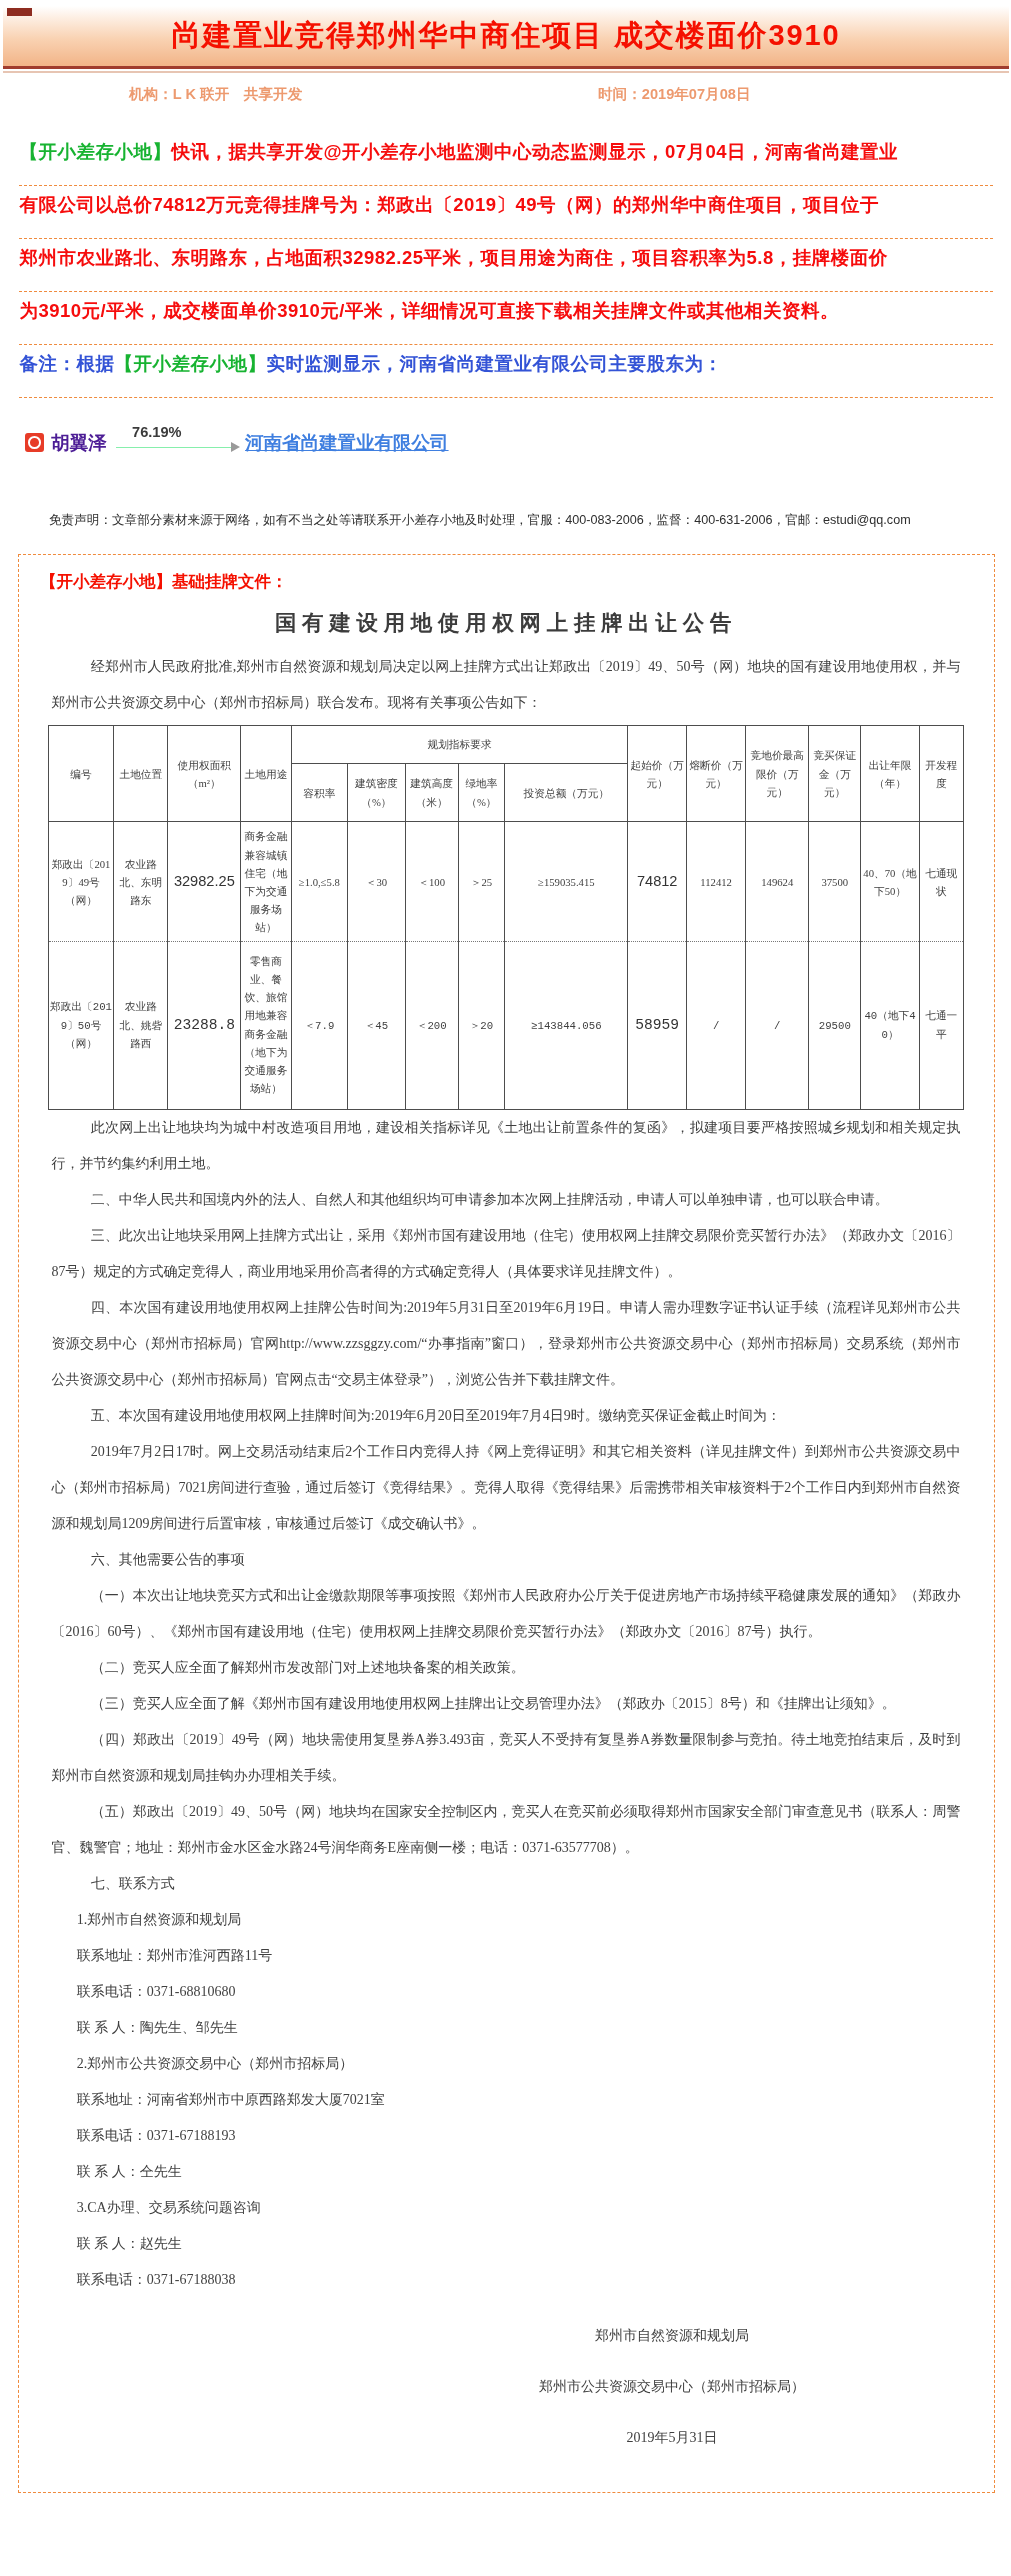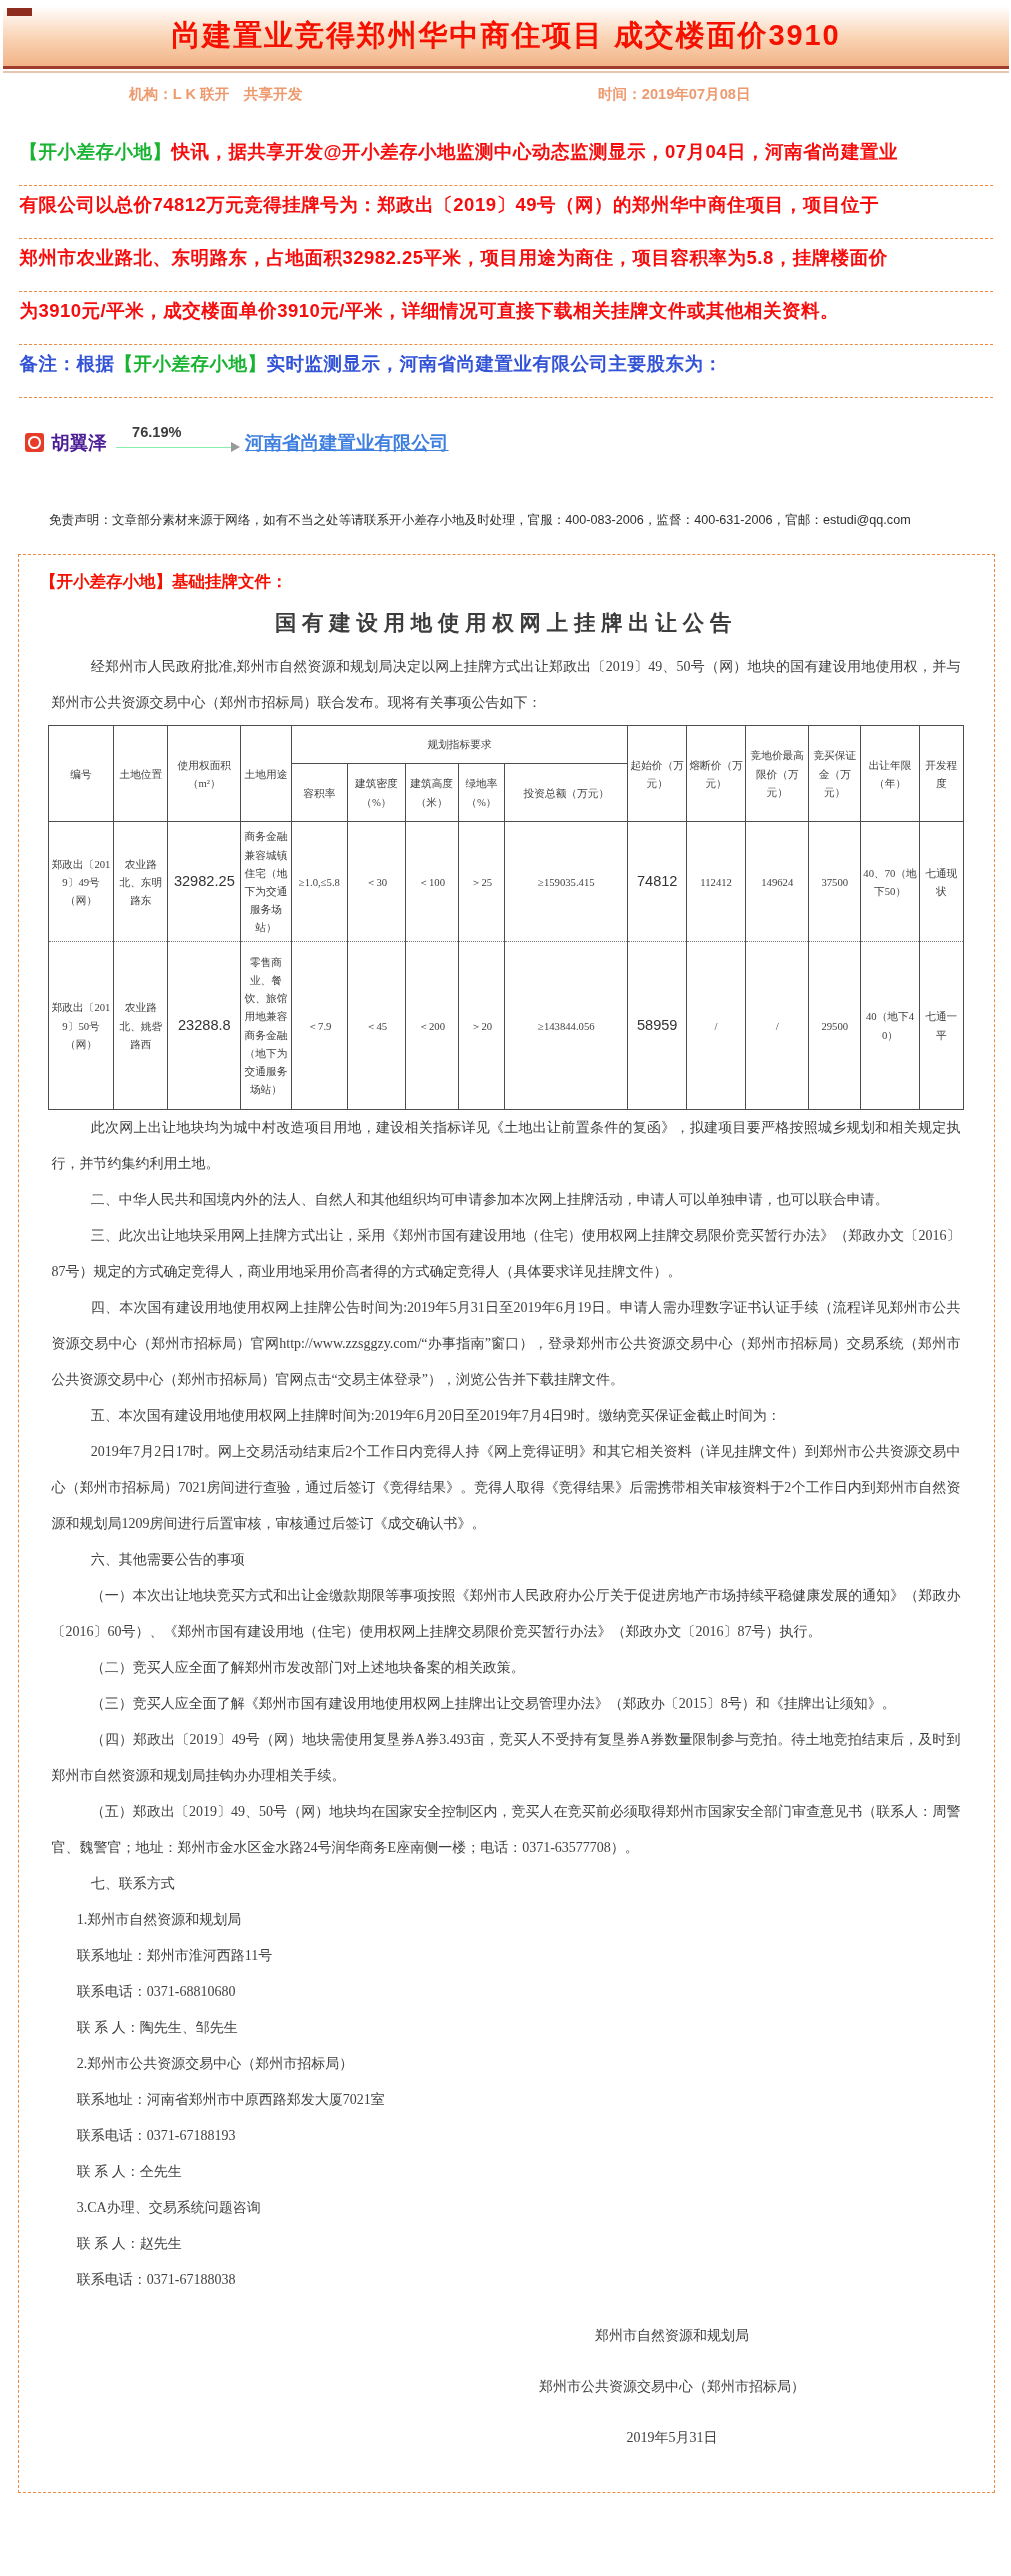--- a/index.html
+++ b/index.html
@@ -50,21 +50,21 @@
   .contact{text-indent:1.8em;}
 
   
   .tbl-wrap{margin:3.9px 9.7px 0 13.6px;}
   table.land{border-collapse:collapse;width:916px;font-size:10.7px;color:#3f3f3f;table-layout:fixed;}
   table.land th,table.land td{border:1px solid #4d4d4d;text-align:center;vertical-align:middle;
     padding:1.9px 1px;font-weight:normal;word-break:break-all;line-height:1.7;}
   table.land thead tr:first-child th{height:33px;}
   table.land thead tr:last-child th{height:54px;}
   tr.row-a td{height:115px;border-bottom:1px dotted #777;}
-  tr.row-b td{height:163px;border-top:1px dotted #777;}
+  tr.row-b td{height:163px;border-top:1px dotted #777;font-family:Liberation Mono, monospace;}
   td.big{font-size:14.6px;font-family:"Liberation Sans",sans-serif;color:#333;}
 
   .signature{font-size:14px;line-height:51px;width:max-content;margin:11.7px 173px 0 auto;text-align:center;}
 </style>
 </head>
 <body>
 
 <div class="page">
 
   <div class="corner-chip"></div>

